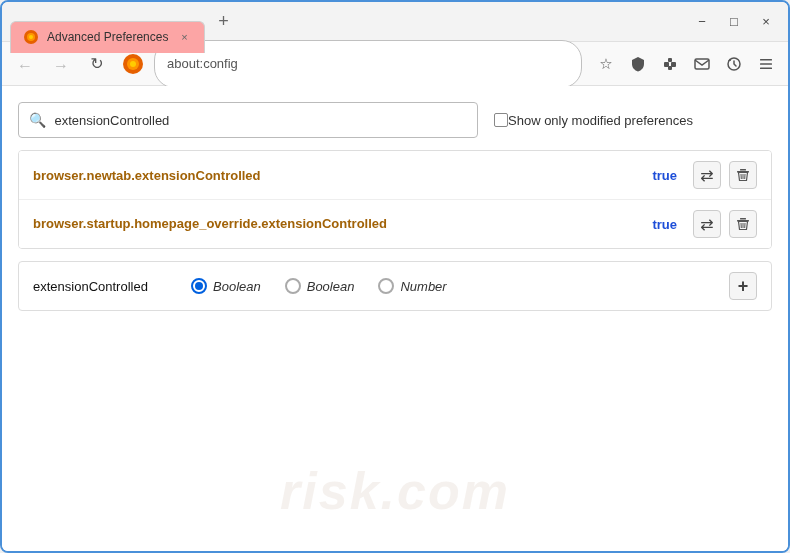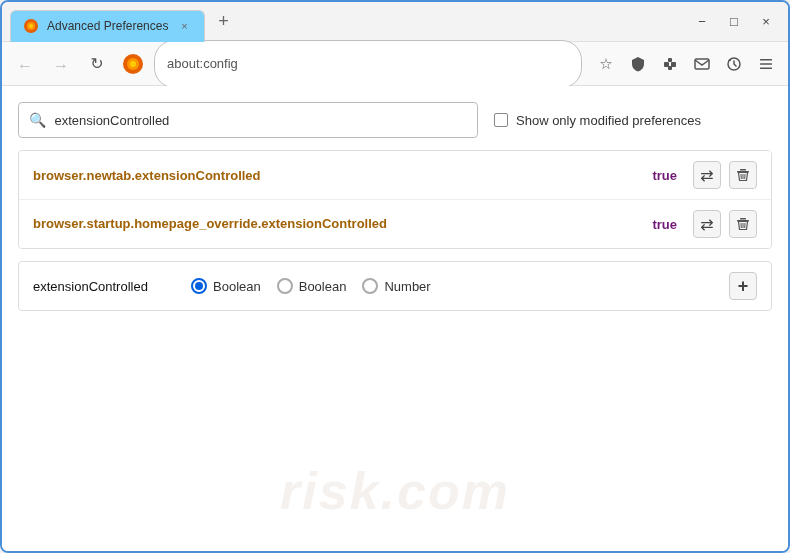--- a/index.html
+++ b/index.html
@@ -29,31 +29,31 @@
       display: flex;
       align-items: center;
       padding: 0 8px;
       border-bottom: 1px solid #e0e0e0;
       flex-shrink: 0;
     }
 
     .tab {
       display: flex;
       align-items: center;
-      background: #7dd3fc;
+      background: #fca5a5;
       border: 1px solid #d0d0d0;
       border-bottom: none;
       border-radius: 6px 6px 0 0;
       padding: 6px 12px;
       min-width: 160px;
       max-width: 220px;
       height: 32px;
       gap: 8px;
       position: relative;
-      top: 4px;
+      top: 15px;
     }
 
     .tab-favicon {
       width: 16px;
       height: 16px;
       flex-shrink: 0;
     }
 
     .tab-title {
       font-size: 12px;
@@ -216,21 +216,20 @@
       outline: none;
       font-size: 13px;
       color: #333;
       flex: 1;
       background: transparent;
     }
 
     .checkbox-label {
       display: flex;
       align-items: center;
-      gap: 8px;
       font-size: 13px;
       color: #333;
       cursor: pointer;
       white-space: nowrap;
     }
 
     .checkbox {
       width: 14px;
       height: 14px;
       border: 1px solid #888;
@@ -260,21 +259,21 @@
     .pref-name {
       font-weight: bold;
       font-size: 13px;
       color: #a16207;
       flex: 1;
     }
 
     .pref-value {
       font-weight: bold;
       font-size: 13px;
-      color: #701a75;
+      color: #1d4ed8;
       margin-right: 16px;
     }
 
     .pref-actions {
       display: flex;
       gap: 8px;
       align-items: center;
     }
 
     .action-btn {
@@ -304,22 +303,23 @@
 
     .add-pref-name {
       font-size: 13px;
       color: #111;
       min-width: 150px;
     }
 
     .radio-group {
       display: flex;
       align-items: center;
-      gap: 16px;
+      gap: 24px;
       flex: 1;
+      font-style: italic;
     }
 
     .radio-option {
       display: flex;
       align-items: center;
       gap: 6px;
       font-size: 13px;
       color: #333;
       cursor: pointer;
     }

